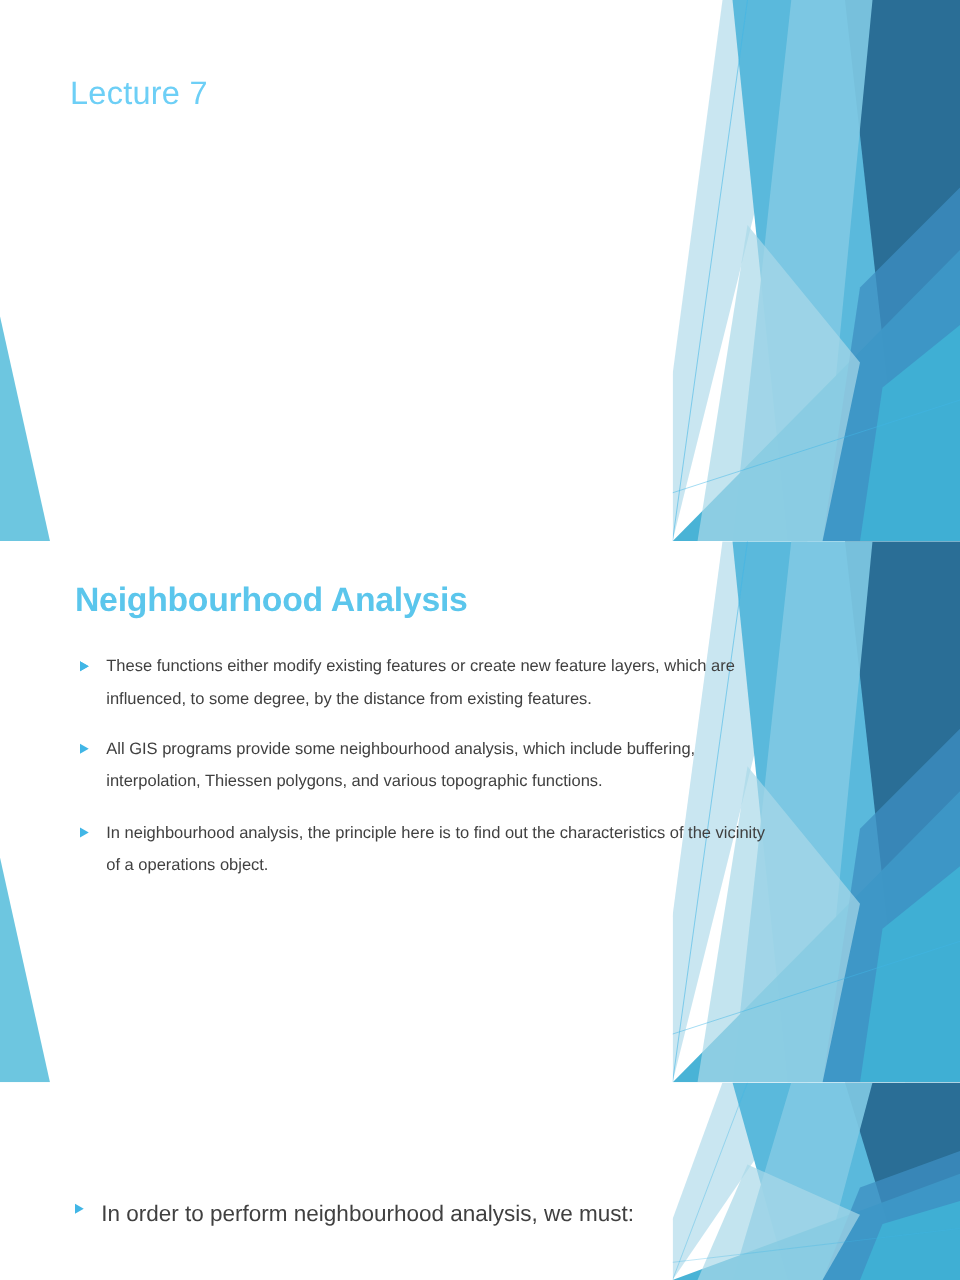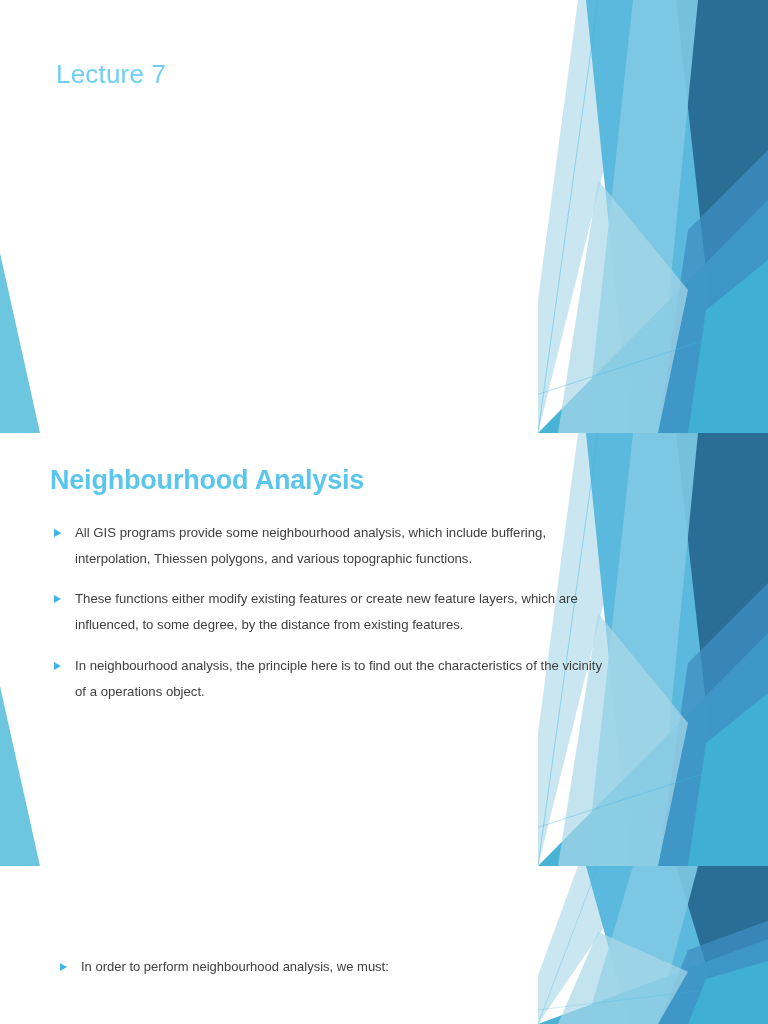--- a/index.html
+++ b/index.html
@@ -64,21 +64,21 @@
     font-size: 26px;
     font-weight: 400;
     letter-spacing: 0.2px;
     color: #6DCFF6;
     line-height: 1.2;
   }
 
   
   .content-wrap {
     position: absolute;
-    left: 50px;
+    left: 60px;
     top: 32px;
     width: 560px;
   }
   .content-heading {
     font-size: 27px;
     font-weight: bold;
     color: #5BC6EC;
     letter-spacing: -0.2px;
     margin: 0 0 24px 0;
     line-height: 1.15;
@@ -111,21 +111,21 @@
   
   .partial-wrap {
     position: absolute;
     left: 56px;
     top: 88px;
     width: 560px;
   }
   .partial-wrap .lead {
     position: relative;
     padding-left: 25px;
-    font-size: 13px;
+    font-size: 18px;
     line-height: 1.98;
     color: #404040;
     margin: 0 0 18px 0;
   }
   .partial-wrap .sub {
     font-size: 13.2px;
     line-height: 1.98;
     color: #404040;
     margin: 0;
     padding-left: 0;
@@ -196,25 +196,25 @@
 
     <div class="content-wrap">
       <h2 class="content-heading">Neighbourhood Analysis</h2>
 
       <ul class="bullets">
         <li>
           <span class="bullet-marker"></span>
         </li>
         <li>
           <span class="bullet-marker"></span>
+          <span>These functions either modify existing features or create new feature layers, which are influenced, to some degree, by the distance from existing features.</span>
+        </li>
+        <li>
+          <span class="bullet-marker"></span>
           <span>All GIS programs provide some neighbourhood analysis, which include buffering, interpolation, Thiessen polygons, and various topographic functions.</span>
-        </li>
-        <li>
-          <span class="bullet-marker"></span>
-          <span>These functions either modify existing features or create new feature layers, which are influenced, to some degree, by the distance from existing features.</span>
         </li>
         <li>
           <span class="bullet-marker"></span>
           <span>In neighbourhood analysis, the principle here is to find out the characteristics of the vicinity of a operations object.</span>
         </li>
       </ul>
     </div>
   </section>
 
   <section class="slide partial">

